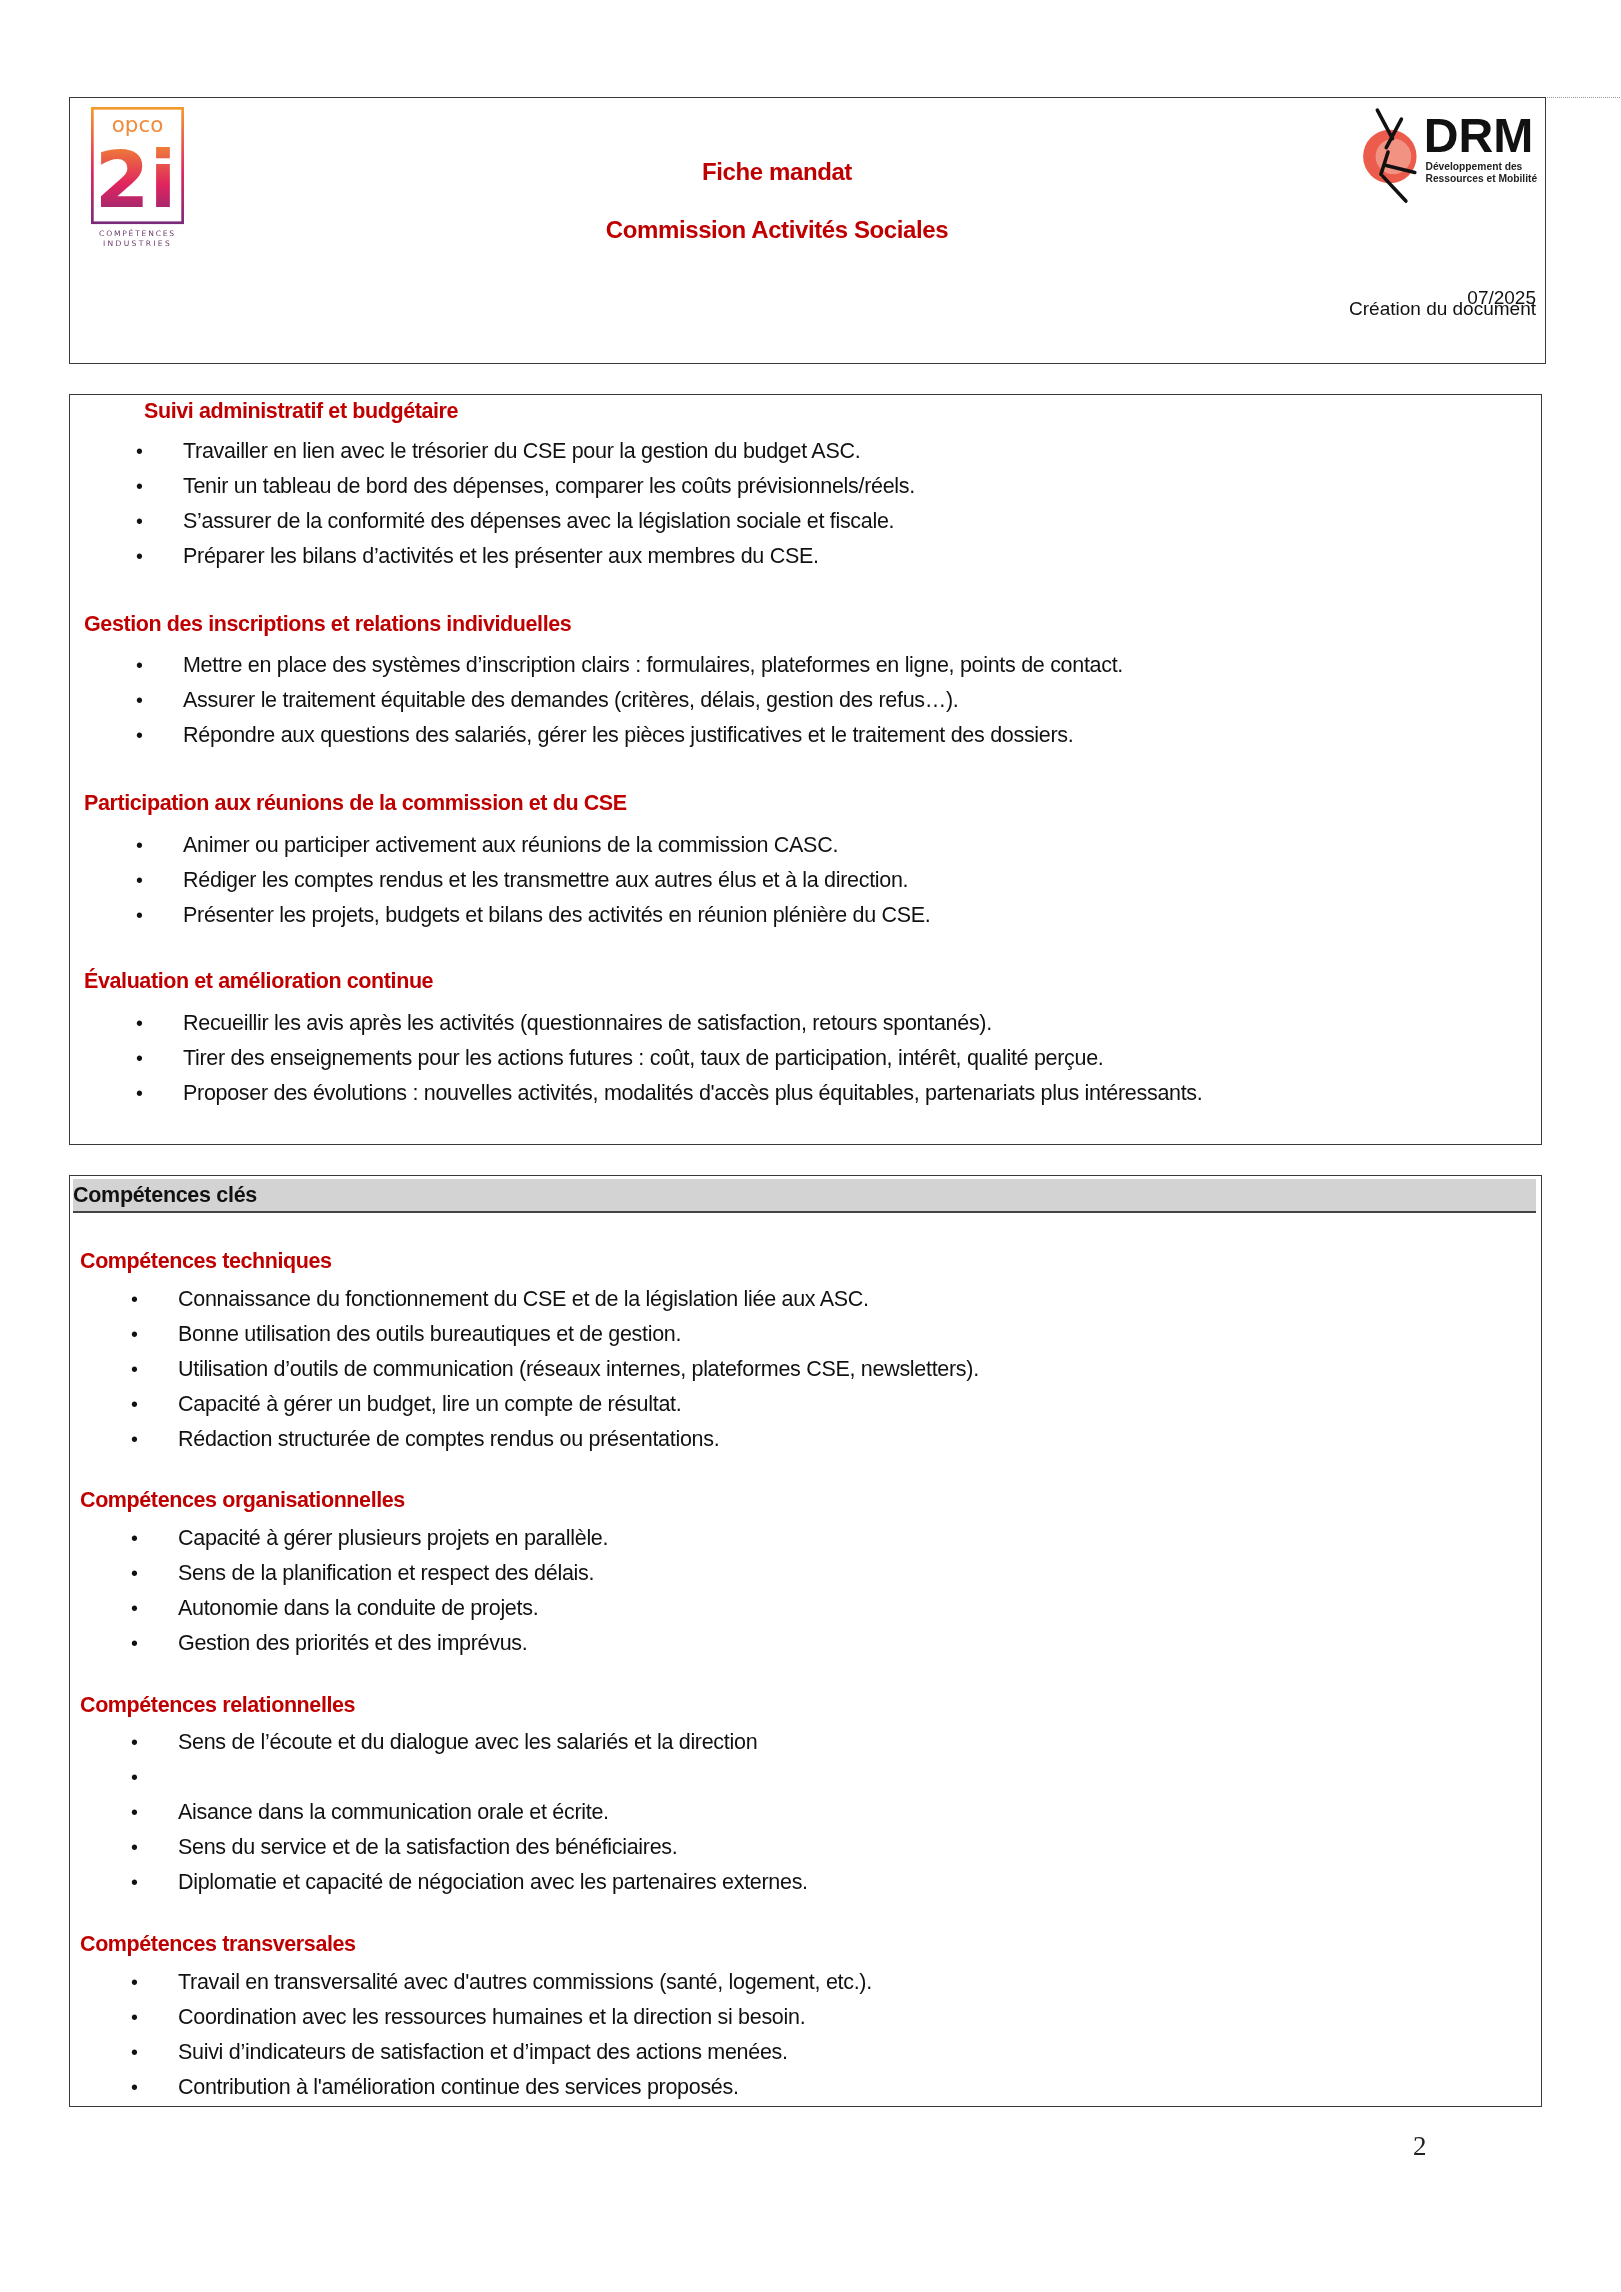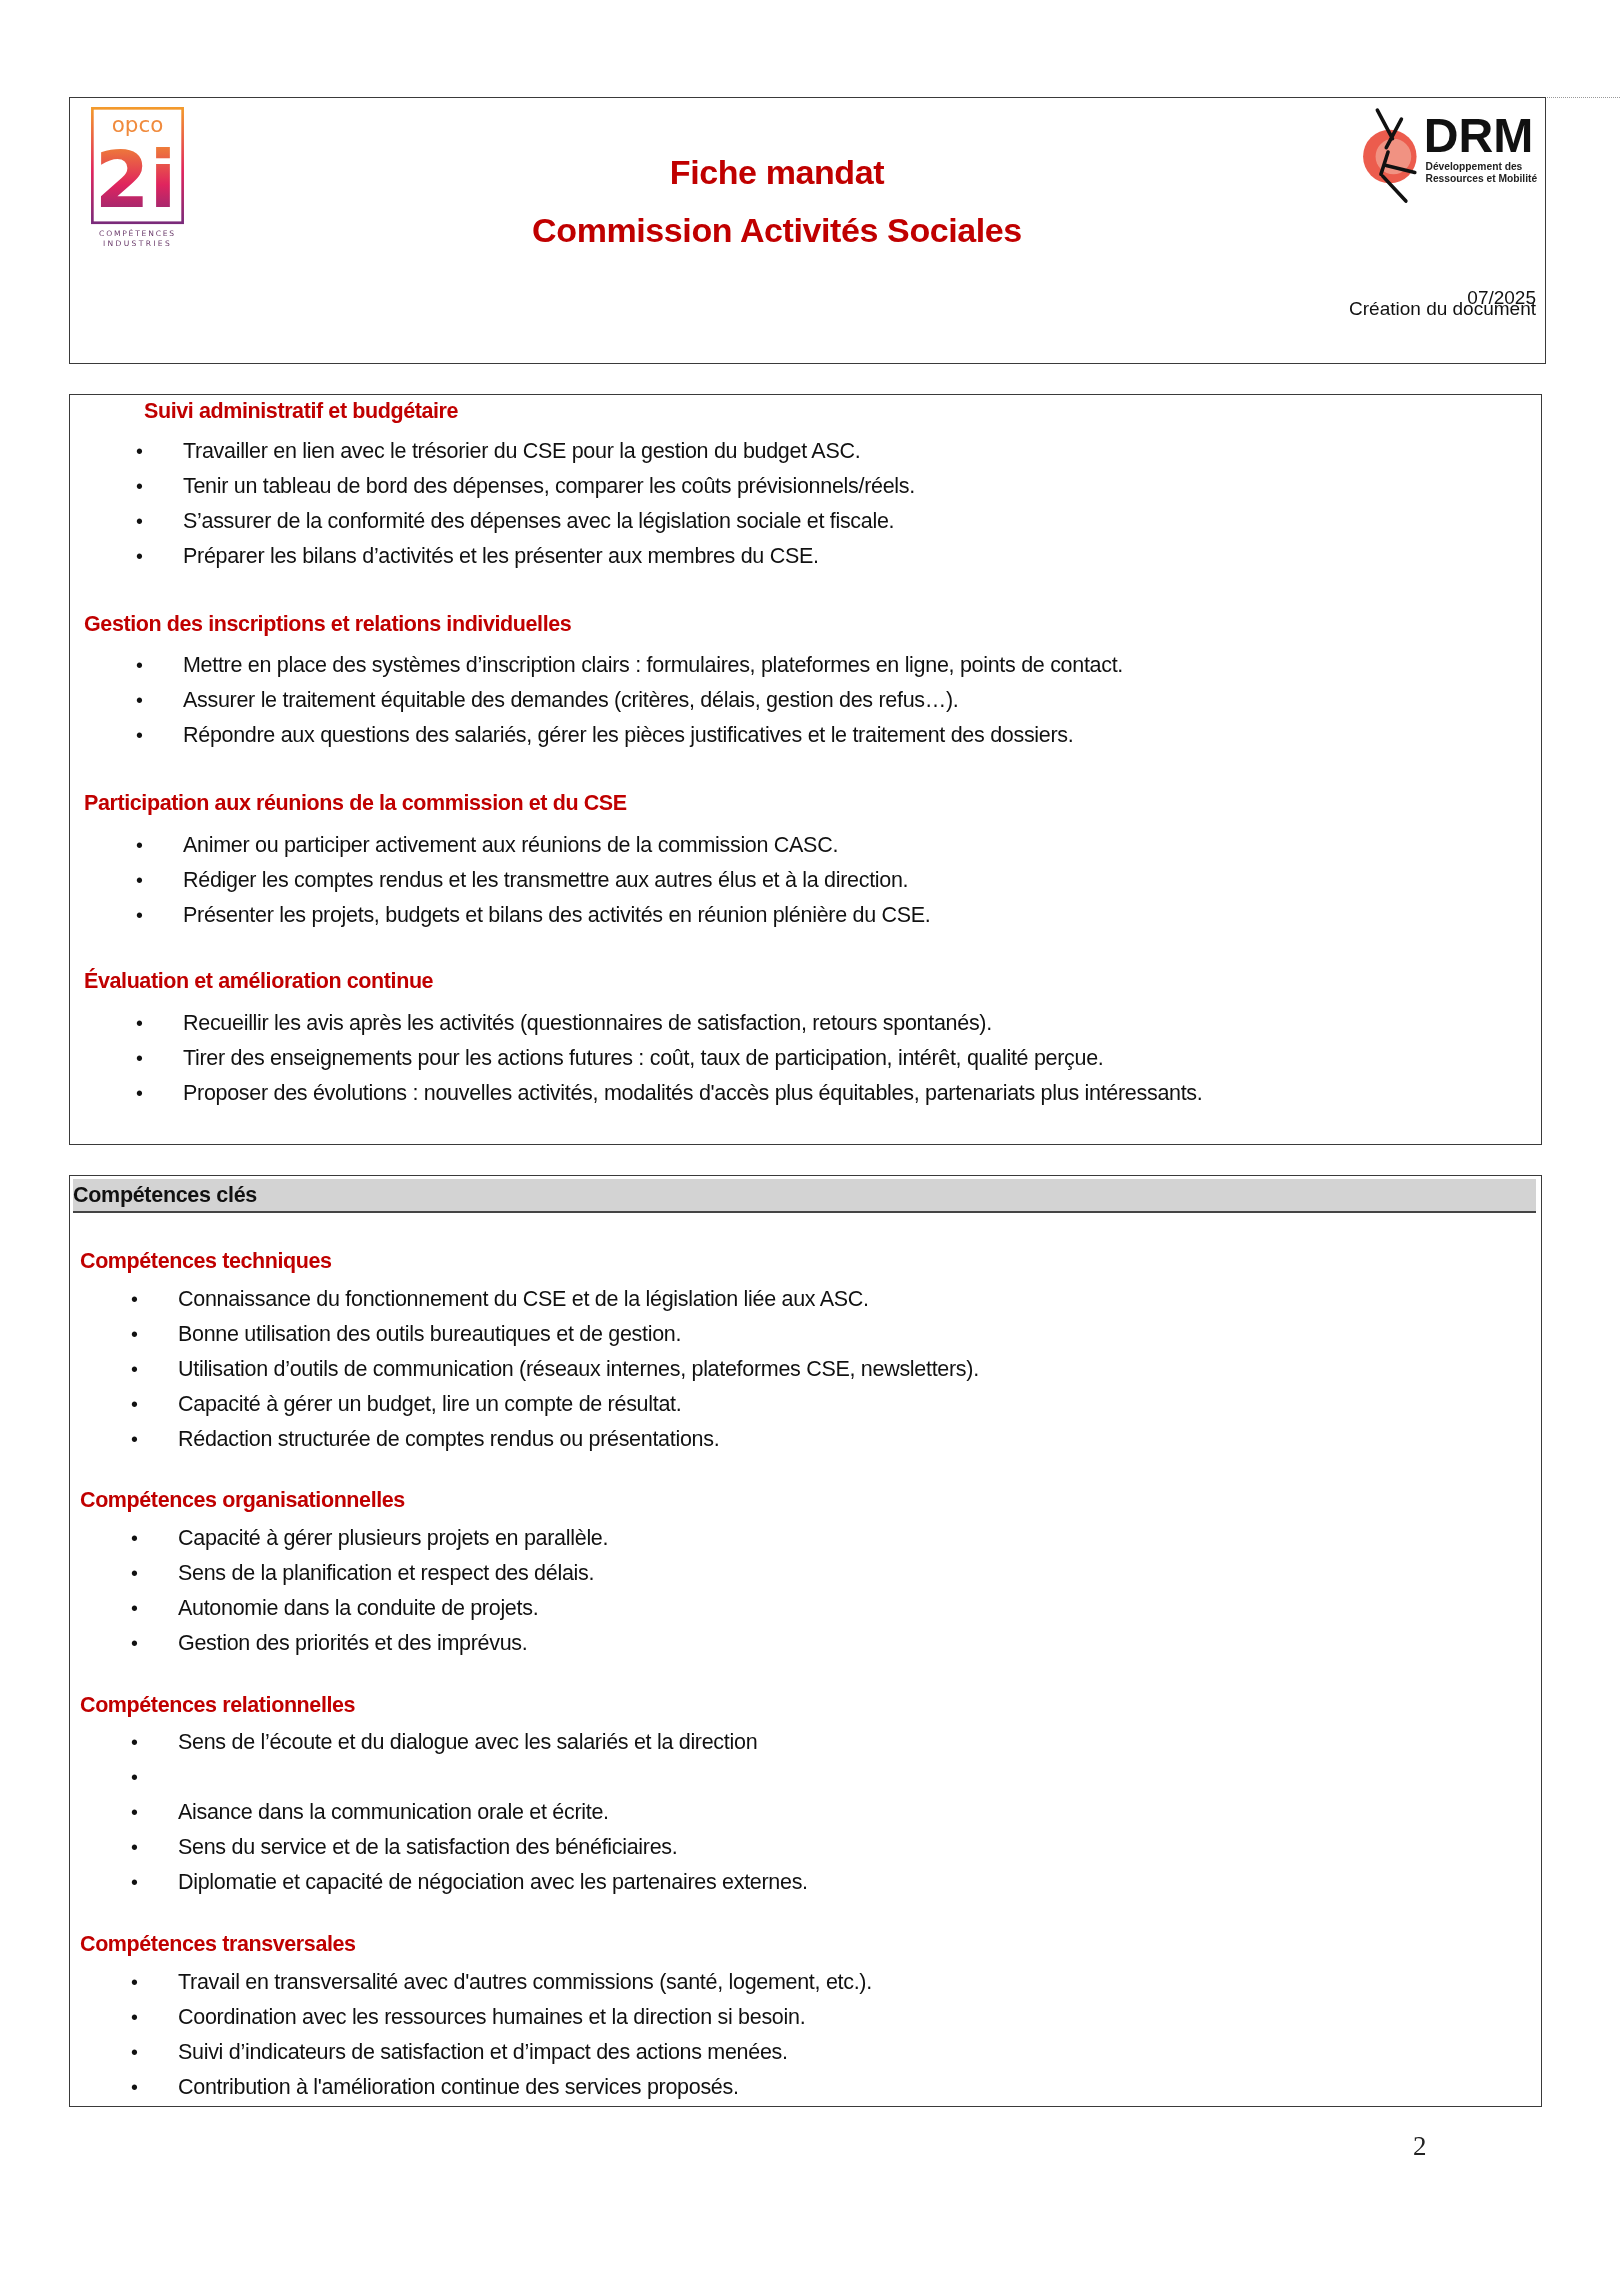--- a/index.html
+++ b/index.html
@@ -11,21 +11,21 @@
   #header-box { left: 69px; top: 97px; width: 1477px; height: 267px; }
   #missions-box { left: 69px; top: 394px; width: 1473px; height: 751px; }
   #skills-box { left: 69px; top: 1175px; width: 1473px; height: 932px; }
 
   
   .opco { position: absolute; left: 91px; top: 107px; width: 93px; height: 143px; }
   .drm { position: absolute; left: 1352px; top: 103px; width: 188px; height: 107px; }
 
   .title-block { position: absolute; left: 448px; top: 143px; width: 658px; text-align: center; }
   .title-line { font-family: "Liberation Sans", sans-serif; font-weight: bold; color: #c00000;
-                font-size: 34px; line-height: 58px; letter-spacing: -0.4px; white-space: nowrap; }
+                font-size: 24px; line-height: 58px; letter-spacing: -0.4px; white-space: nowrap; }
   .meta { position: absolute; right: 86px; text-align: right; font-size: 19px; color: #111; }
   #creation-label { top: 253px; margin-top: 45px; }
   #creation-date { top: 287px; }
 
   .sec-title { position: absolute; color: #c00000; font-weight: bold; font-size: 21.5px;
                letter-spacing: -0.4px; white-space: nowrap; }
   ul.blist { position: absolute; list-style: none; margin: 0; padding: 0; }
   ul.blist li { position: relative; font-size: 21.5px; line-height: 35px; height: 35px;
                 white-space: nowrap; letter-spacing: -0.3px; }
   ul.blist li .bullet { position: absolute; left: -47px; top: 0; font-size: 19.7px; }

